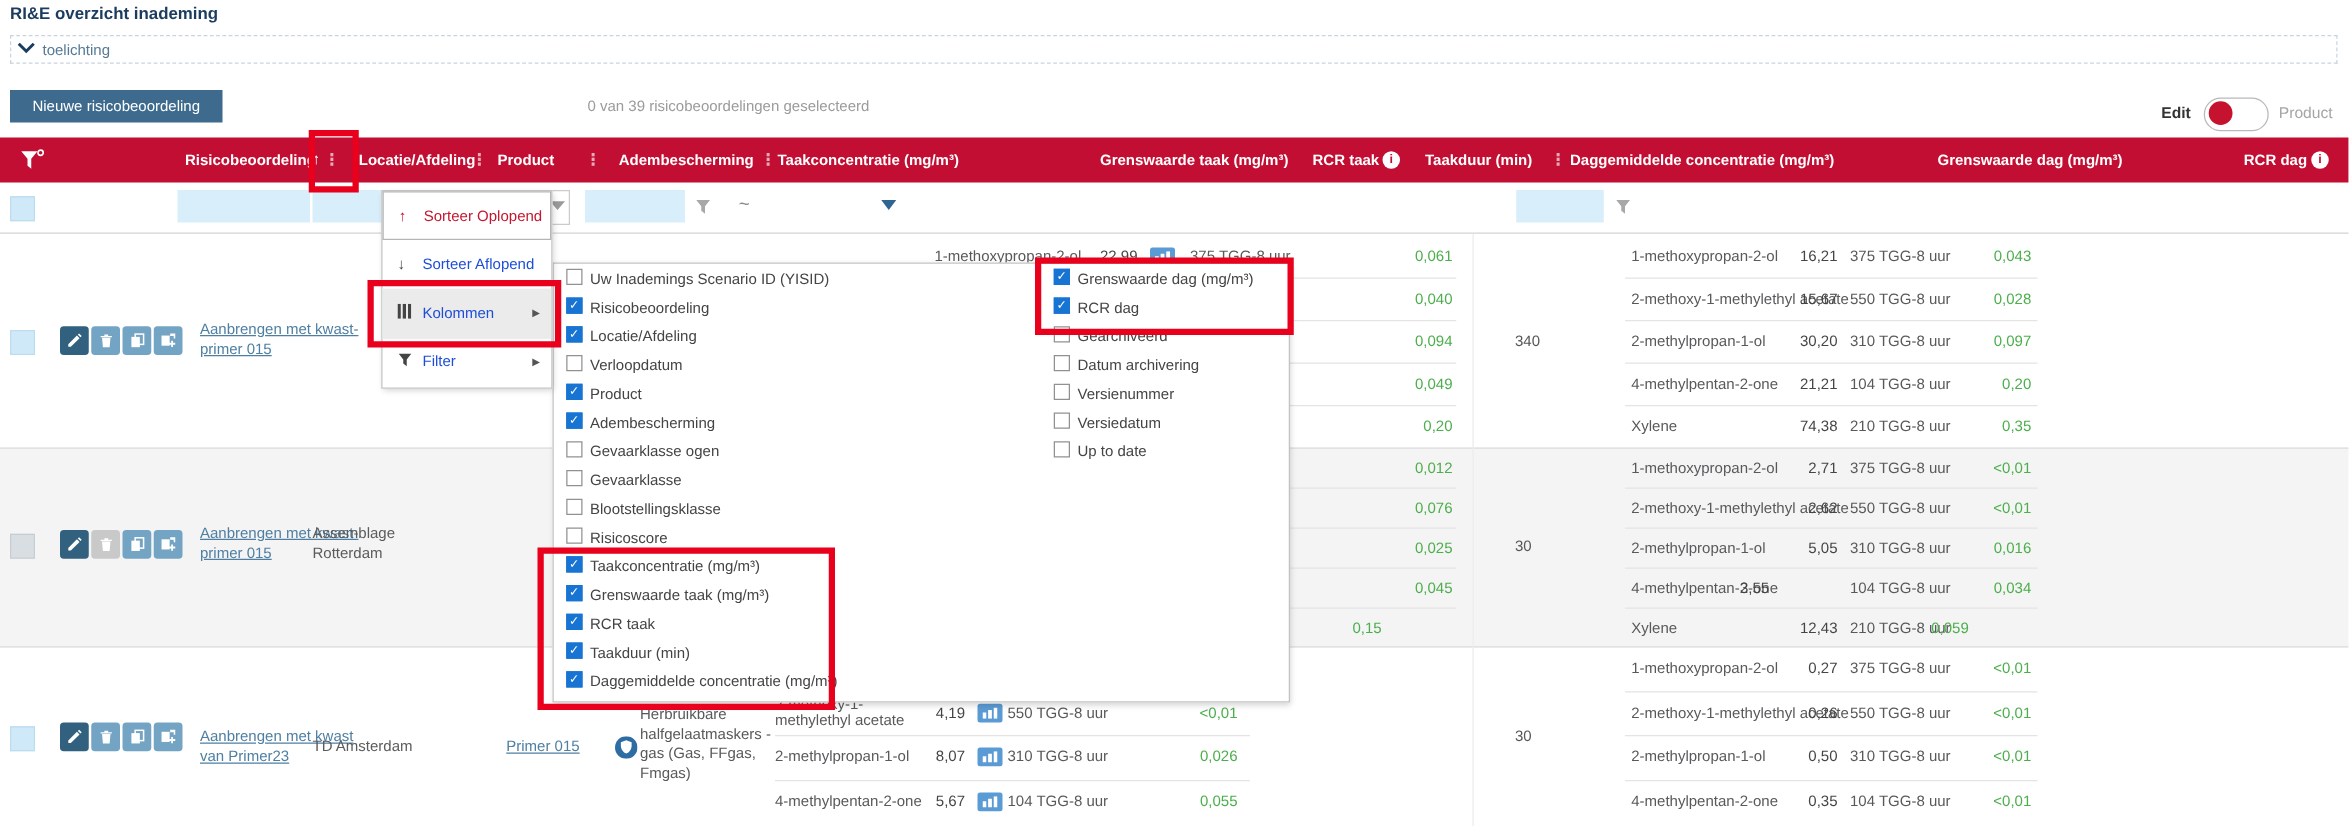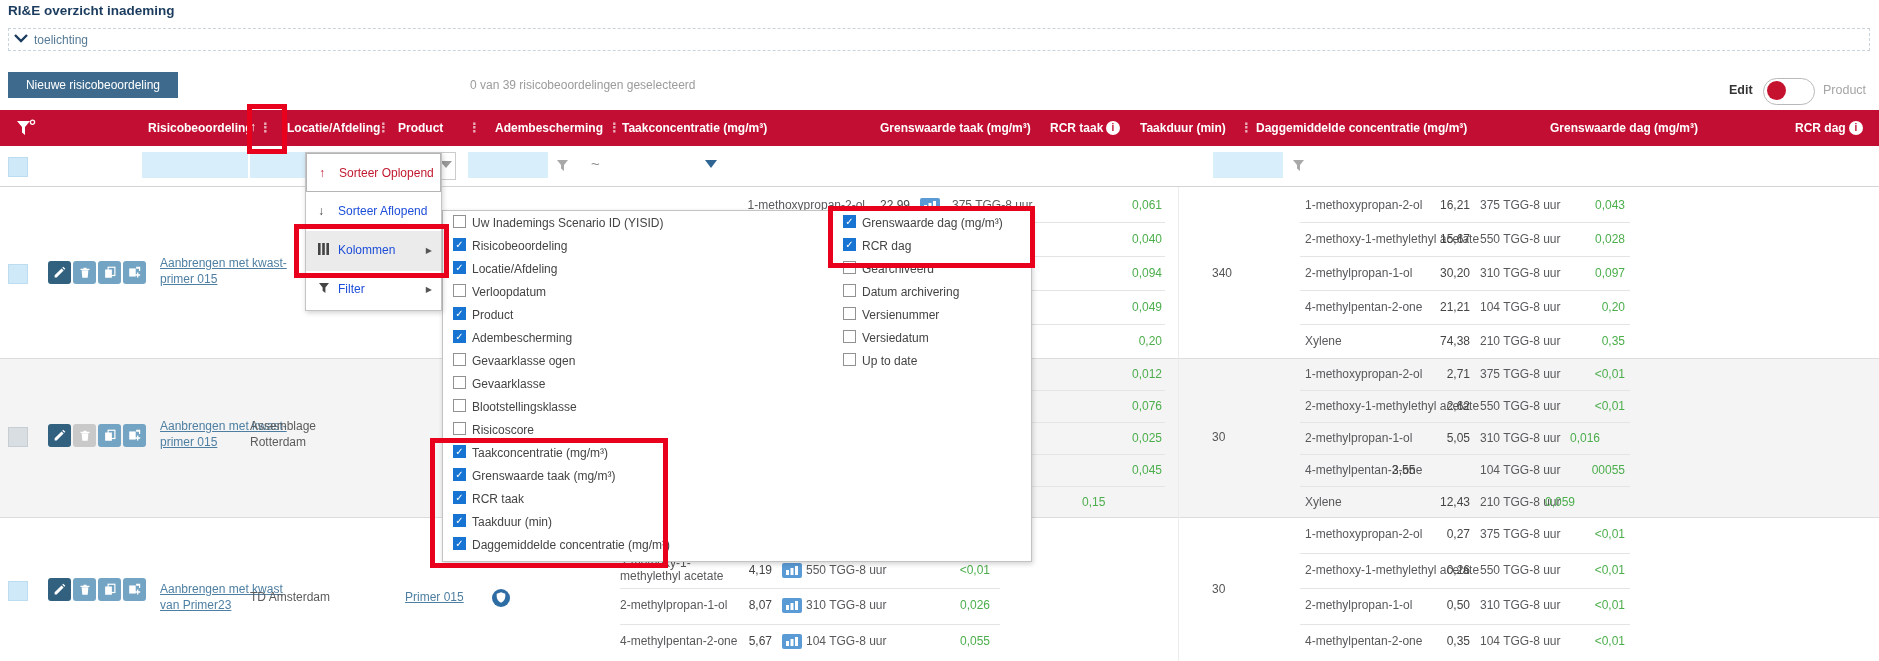--- a/index.html
+++ b/index.html
@@ -202,26 +202,26 @@
       <div class="cell grn" style="position:absolute;left:1545px;top:358px;width:80px;height:32px;line-height:32px;text-align:right;">&lt;0,01</div>
       <div class="divh" style="position:absolute;left:1300px;top:390px;width:330px;"></div>
       <div class="cell " style="position:absolute;left:1305px;top:390px;width:170px;height:32px;line-height:32px;text-align:left;">2-methoxy-1-methylethyl acetate</div>
       <div class="cell num" style="position:absolute;left:1392px;top:390px;width:78px;height:32px;line-height:32px;text-align:right;">2,62</div>
       <div class="cell " style="position:absolute;left:1480px;top:390px;width:110px;height:32px;line-height:32px;text-align:left;">550 TGG-8 uur</div>
       <div class="cell grn" style="position:absolute;left:1545px;top:390px;width:80px;height:32px;line-height:32px;text-align:right;">&lt;0,01</div>
       <div class="divh" style="position:absolute;left:1300px;top:422px;width:330px;"></div>
       <div class="cell " style="position:absolute;left:1305px;top:422px;width:170px;height:32px;line-height:32px;text-align:left;">2-methylpropan-1-ol</div>
       <div class="cell num" style="position:absolute;left:1392px;top:422px;width:78px;height:32px;line-height:32px;text-align:right;">5,05</div>
       <div class="cell " style="position:absolute;left:1480px;top:422px;width:110px;height:32px;line-height:32px;text-align:left;">310 TGG-8 uur</div>
-      <div class="cell grn" style="position:absolute;left:1545px;top:422px;width:80px;height:32px;line-height:32px;text-align:center;">0,016</div>
+      <div class="cell grn" style="position:absolute;left:1545px;top:422px;width:80px;height:32px;line-height:32px;text-align:right;">0,016</div>
       <div class="divh" style="position:absolute;left:1300px;top:454px;width:330px;"></div>
       <div class="cell " style="position:absolute;left:1305px;top:454px;width:170px;height:32px;line-height:32px;text-align:left;">4-methylpentan-2-one</div>
       <div class="cell num" style="position:absolute;left:1392px;top:454px;width:78px;height:32px;line-height:32px;text-align:left;">3,55</div>
       <div class="cell " style="position:absolute;left:1480px;top:454px;width:110px;height:32px;line-height:32px;text-align:left;">104 TGG-8 uur</div>
-      <div class="cell grn" style="position:absolute;left:1545px;top:454px;width:80px;height:32px;line-height:32px;text-align:right;">00055</div>
+      <div class="cell grn" style="position:absolute;left:1545px;top:454px;width:80px;height:32px;line-height:32px;text-align:right;">0,034</div>
       <div class="divh" style="position:absolute;left:1300px;top:486px;width:330px;"></div>
       <div class="cell " style="position:absolute;left:1305px;top:486px;width:170px;height:32px;line-height:32px;text-align:left;">Xylene</div>
       <div class="cell num" style="position:absolute;left:1392px;top:486px;width:78px;height:32px;line-height:32px;text-align:right;">12,43</div>
       <div class="cell " style="position:absolute;left:1480px;top:486px;width:110px;height:32px;line-height:32px;text-align:left;">210 TGG-8 uur</div>
       <div class="cell grn" style="position:absolute;left:1545px;top:486px;width:80px;height:32px;line-height:32px;text-align:left;">0,059</div>
       <div class="divh" style="position:absolute;left:620px;top:553px;width:380px;"></div>
       <div class="cell" style="position:absolute;left:620px;top:552.5px;width:130px;height:35.5px;display:flex;align-items:center;line-height:13.5px;white-space:normal;">2-methoxy-1-methylethyl acetate</div>
       <div class="cell num" style="position:absolute;left:710px;top:552.5px;width:62px;height:35.5px;line-height:35.5px;text-align:right;">4,19</div>
       <div class="badge" style="position:absolute;left:782px;top:562.75px;">
         <svg width="12" height="9" style="margin:3px 4px;display:block;">
@@ -336,20 +336,21 @@
         <path d="M11 8h1.8v2.2H15V12h-2.2v2.2H11V12H8.8v-1.8H11z" fill="#fff"></path>
       </svg></div>
   <div class="abs lnk" style="left:160px;top:582px;">Aanbrengen met kwast</div>
   <div class="abs lnk" style="left:160px;top:598px;">van Primer23</div>
   <div class="abs loc" style="left:250px;top:590px;">TD Amsterdam</div>
   <div class="abs lnk" style="left:405px;top:590px;">Primer 015</div>
   <svg class="abs" style="left:492px;top:589px;" width="18" height="18">
     <circle cx="9" cy="9" r="9" fill="#2e6da4"></circle>
       <path d="M9 3.2l4.3 1.5v2.8c0 2.9-1.9 5.3-4.3 6.3-2.4-1-4.3-3.4-4.3-6.3V4.7z" fill="#fff"></path>
     </svg>
+  <div class="abs prot" style="left:512px;top:564px;width:112px;">Herbruikbare halfgelaatmaskers - gas (Gas, FFgas, Fmgas)</div>
   <div class="abs taakduur" style="left:1212px;top:582px;">30</div>
 
   <div class="abs menu">
     <div class="mi mi-focus red" style="top:0;">
       <span class="micon">↑</span>
       <span class="mlabel">Sorteer Oplopend</span>
     </div>
     <div class="mi mi-sep" style="top:39px;">
       <span class="micon">↓</span>
       <span class="mlabel">Sorteer Aflopend</span>

